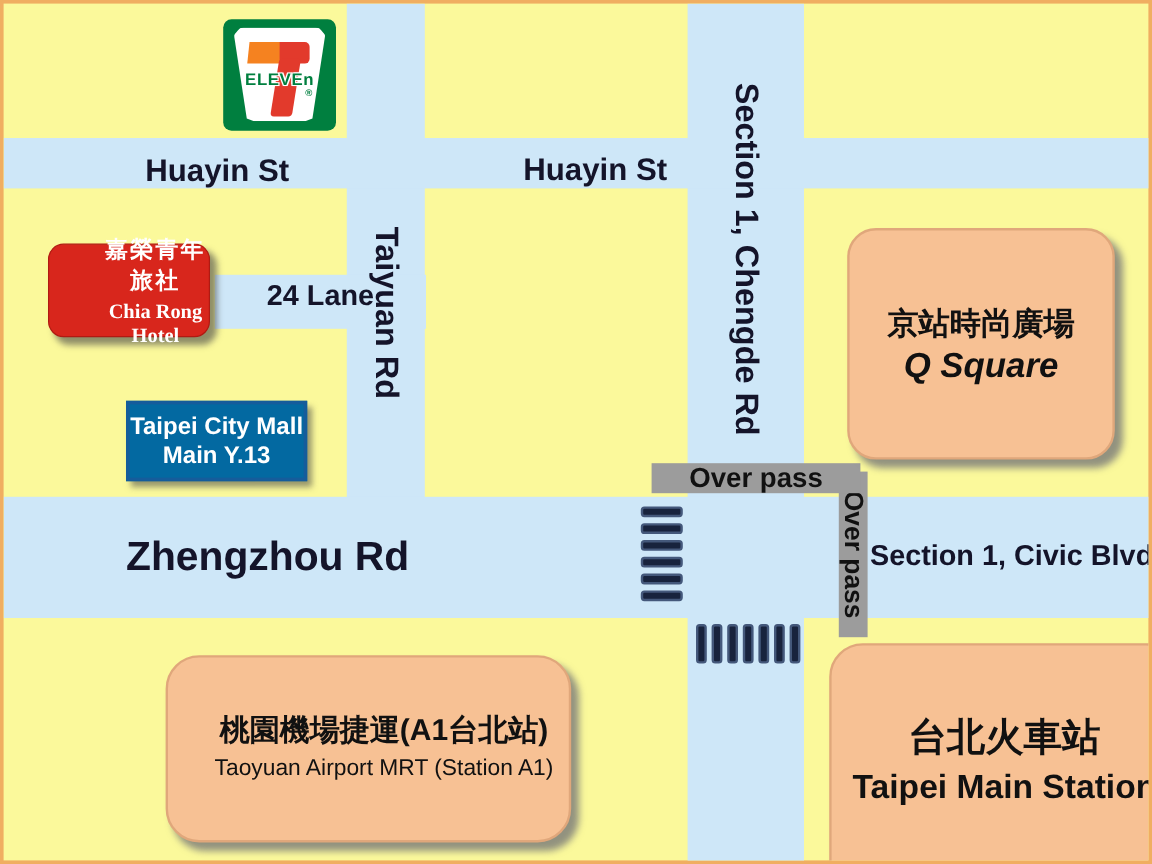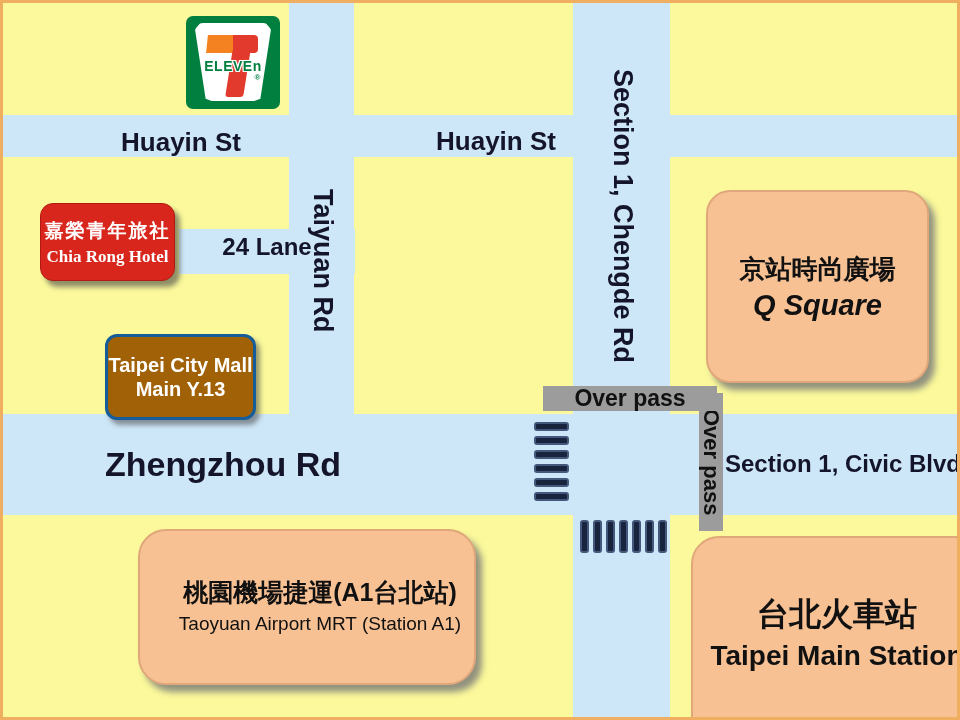--- a/index.html
+++ b/index.html
@@ -41,29 +41,29 @@
     text-shadow:-1px -1px 0 #fff,1px -1px 0 #fff,-1px 1px 0 #fff,1px 1px 0 #fff,0 0 2px #fff;}
   #svn .reg{position:absolute;right:14%;top:64%;color:#007F3F;font-size:8px;font-weight:bold;
     text-shadow:0 0 2px #fff;}
   
   #hotel{left:37px;top:200px;width:135px;height:78px;background:#D8261C;border:1px solid #B01A12;
     border-radius:13px;box-shadow:5px 6px 5px rgba(70,70,70,0.6);color:#fff;
     font-family:"Liberation Serif", serif;}
   #hotel .zh{font-size:19px;letter-spacing:2px;font-weight:bold;}
   #hotel .en{font-size:17px;font-weight:bold;margin-top:3px;}
   
-  #mall{left:102px;top:331px;width:151px;height:86px;background:#a16207;border:3px solid #155C9B;
-    border-radius:12px;box-shadow:4px 5px 5px rgba(70,70,70,0.55);color:#fff;font-weight:bold;}
+  #mall{left:102px;top:331px;width:151px;height:67px;background:#0369a1;border:3px solid #155C9B;
+    border-radius:0;box-shadow:4px 5px 5px rgba(70,70,70,0.55);color:#fff;font-weight:bold;}
   #mall .l1,#mall .l2{font-size:20px;line-height:24px;}
   
   #qsquare{left:703px;top:187px;width:223px;height:193px;}
   #qsquare .zh{font-size:26px;font-weight:bold;line-height:36px;}
   #qsquare .en{font-size:29px;font-weight:bold;line-height:36px;font-style:italic;}
   
-  #mrt{left:135px;top:526px;width:338px;height:156px;border-radius:28px;padding-left:26px;}
+  #mrt{left:135px;top:543px;width:338px;height:156px;border-radius:28px;padding-left:26px;}
   #mrt .zh{font-size:25px;font-weight:bold;line-height:33px;}
   #mrt .en{font-size:19px;font-weight:normal;line-height:29px;}
   
   #station{left:688px;top:533px;width:292px;height:210px;border-radius:28px;justify-content:flex-start;padding-top:52px;}
   #station .zh{font-size:32px;font-weight:bold;line-height:48px;}
   #station .en{font-size:28px;font-weight:bold;line-height:36px;}
 </style>
 </head>
 <body>
 
@@ -111,21 +111,21 @@
   <div id="svn">
     <div class="cup">
       <div class="seg7-orange"></div>
       <div class="seg7-red-top"></div>
       <div class="seg7-stem"></div>
       <div class="eleven">ELEVEn</div>
       <div class="reg">®</div>
     </div>
   </div>
 
-  <div class="lmbox" id="hotel" style="z-index:5;">
+  <div class="lmbox" id="hotel" style="z-index:5;padding-left:44px;">
     <div class="zh">嘉榮青年旅社</div>
     <div class="en">Chia Rong Hotel</div>
   </div>
 
   <div class="lmbox" id="mall" style="z-index:5;">
     <div class="l1">Taipei City Mall</div>
     <div class="l2">Main Y.13</div>
   </div>
 
   <div class="lmbox orange-box" id="qsquare" style="z-index:5;">

